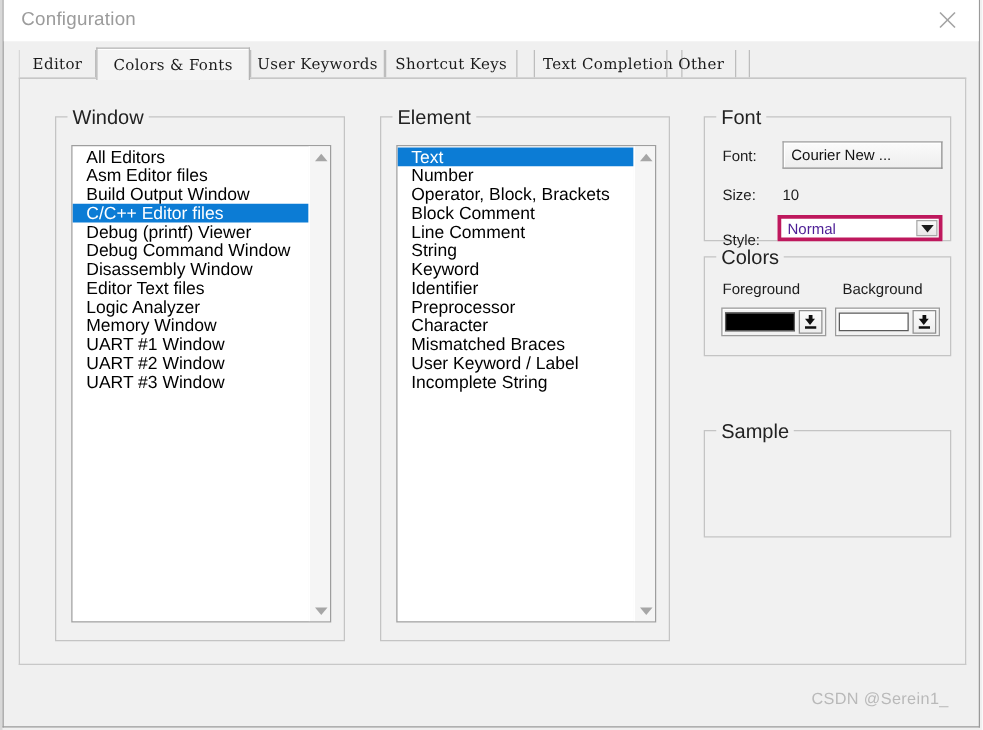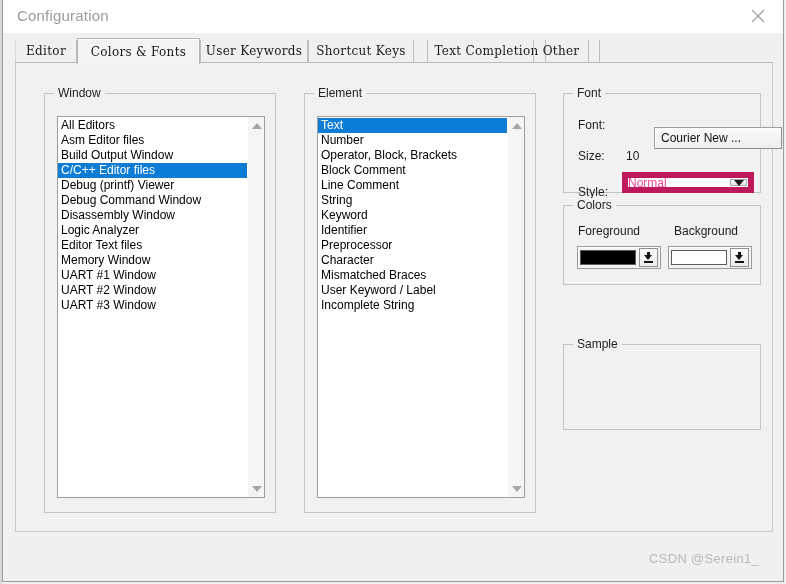--- a/index.html
+++ b/index.html
@@ -104,21 +104,21 @@
   .group {
     position: absolute;
     box-sizing: border-box;
     border: 1px solid #c4c4c4;
   }
   .group > .glabel {
     position: absolute;
     top: -8px; left: 9px;
     background: #f1f1f1;
     padding: 0 4px;
-    font-size: 12px;
+    font-size: 16px;
     color: #222222;
     white-space: nowrap;
   }
 
   
   .listbox {
     position: absolute;
     background: #ffffff;
     border: 1px solid #9e9e9e;
     box-sizing: border-box;
@@ -126,22 +126,22 @@
   }
   .list-items {
     position: absolute;
     left: 0; top: 0; right: 17px; bottom: 0;
     padding: 1px 0 0 0;
     overflow: hidden;
   }
   .li {
     height: 15px;
     line-height: 15px;
-    padding-left: 3px;
-    font-size: 12px;
+    padding-left: 11px;
+    font-size: 14px;
     color: #000000;
     white-space: nowrap;
     cursor: default;
   }
   .li.sel {
     background: #0c7cd5;
     color: #ffffff;
   }
 
   
@@ -188,24 +188,25 @@
     color: #111111;
     display: flex; align-items: center;
     padding-left: 6px;
     white-space: nowrap;
     cursor: default;
   }
   .combo {
     position: absolute;
     box-sizing: border-box;
     background: #ffffff;
-    border: 6px solid #be185d;
+    border: 3px solid #be185d;
     font-size: 12px;
-    color: #ec4899;
+    color: #4c1d95;
     display: flex; align-items: center;
+    padding-left: 5px;
     white-space: nowrap;
     cursor: default;
   }
   .combo-arrow {
     position: absolute;
     right: 1px; top: 1px; bottom: 1px;
     width: 17px;
     background: linear-gradient(#fafafa, #e9e9e9);
     border: 1px solid #a7a7a7;
     box-sizing: border-box;
@@ -352,22 +353,22 @@
 
         <div class="listbox" style="left:12px;top:22px;width:208px;height:382px;">
           <div class="list-items">
             <div class="li">All Editors</div>
             <div class="li">Asm Editor files</div>
             <div class="li">Build Output Window</div>
             <div class="li sel" style="background: rgb(12, 124, 213);">C/C++ Editor files</div>
             <div class="li">Debug (printf) Viewer</div>
             <div class="li">Debug Command Window</div>
             <div class="li">Disassembly Window</div>
+            <div class="li">Editor Text files</div>
             <div class="li">Logic Analyzer</div>
-            <div class="li">Editor Text files</div>
             <div class="li">Memory Window</div>
             <div class="li">UART #1 Window</div>
             <div class="li">UART #2 Window</div>
             <div class="li">UART #3 Window</div>
           </div>
           <div class="vscroll">
             <div class="sb-arrow up">
               <span class="tri up"></span>
             </div>
             <div class="sb-arrow down">
@@ -404,21 +405,21 @@
               <span class="tri down"></span>
             </div>
           </div>
         </div>
       </div>
 
       <div class="group" style="left:547px;top:30px;width:198px;height:100px;">
         <span class="glabel">Font</span>
 
         <span class="row-label" style="left:14px;top:24px;">Font:</span>
-        <div class="btn" style="left:62px;top:33px;width:128px;height:22px;margin-left:28px;">
+        <div class="btn" style="left:62px;top:19px;width:128px;height:22px;">
           <span>Courier New ...</span>
         </div>
 
         <span class="row-label" style="left:14px;top:55px;">Size:</span>
         <span class="row-label" style="left:62px;top:55px;">10</span>
 
         <span class="row-label" style="left:14px;top:83px;margin-top:8px;">Style:</span>
         <div class="combo" style="left:58px;top:78px;width:132px;height:21px;">
           <span>Normal</span>
           <span class="combo-arrow">

